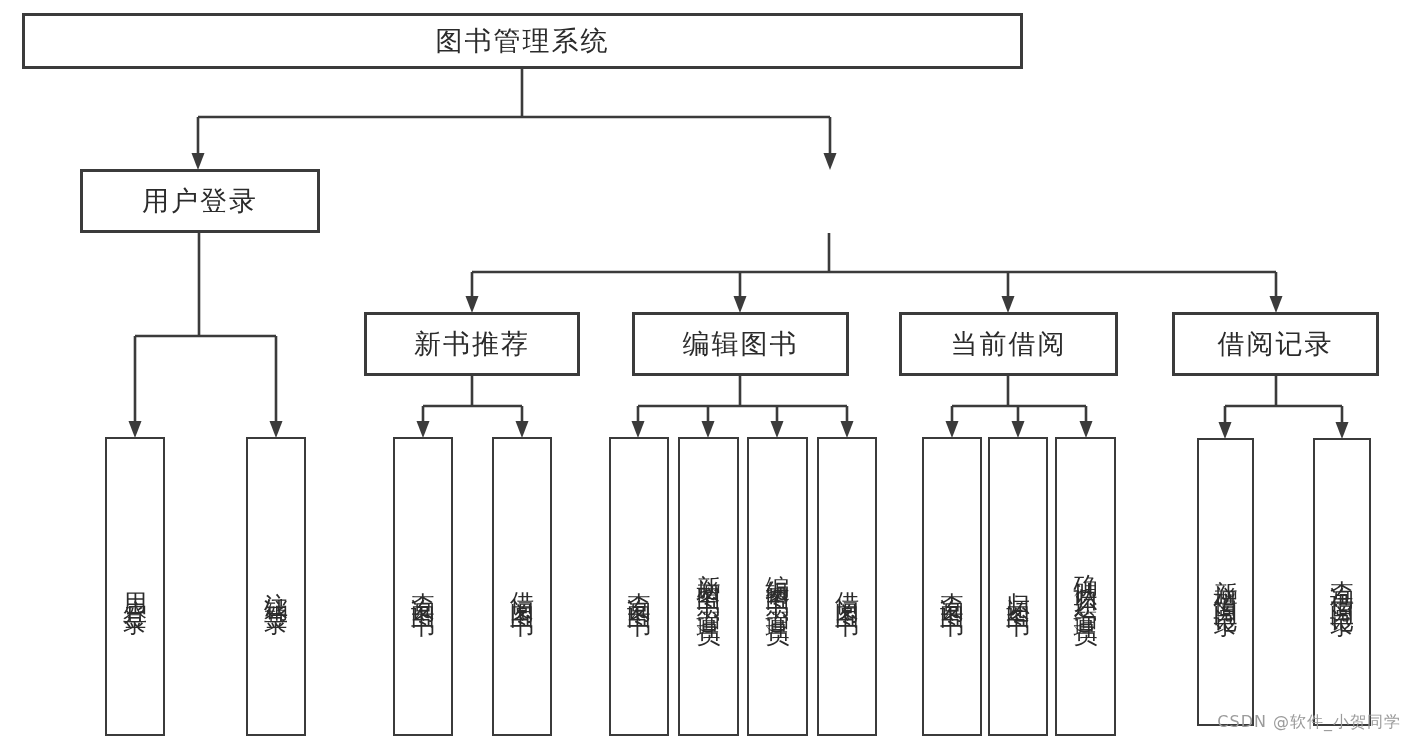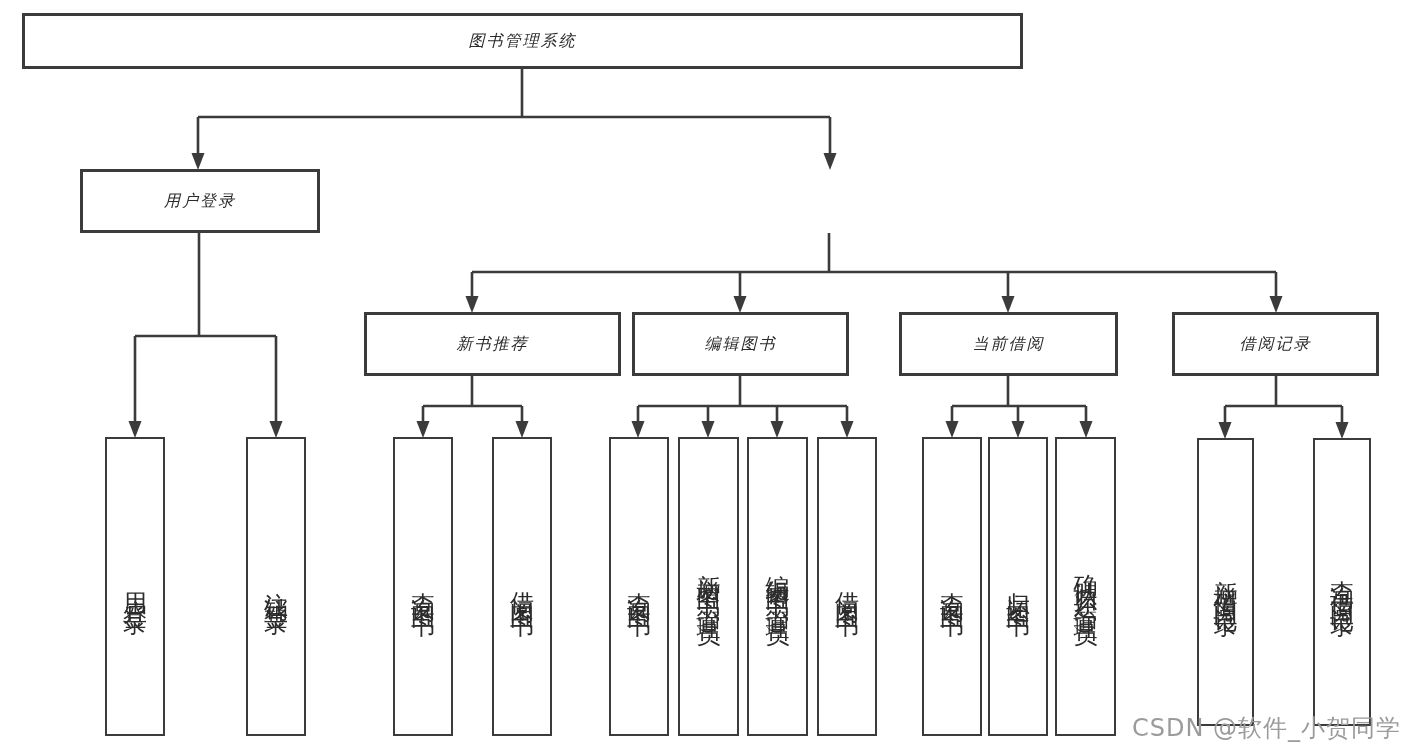--- a/index.html
+++ b/index.html
@@ -36,41 +36,40 @@
     position: absolute;
     box-sizing: border-box;
     border: 3px solid var(--line, #3b3b3b);
     background: var(--node_fill, #ffffff);
     display: flex;
     align-items: center;
     justify-content: center;
     color: var(--text, #2b2b2b);
   }
   .hbox .lbl {
-    font-size: 16px;
+    font-size: 27px;
     letter-spacing: 2px;
     white-space: nowrap;
-    font-style: italic;
   }
   .vbox {
     border-width: 2.6px;
   }
   .vbox .lbl {
     writing-mode: vertical-rl;
     text-orientation: mixed;
     font-size: 24px;
     letter-spacing: 7px;
     line-height: 1;
     white-space: nowrap;
   }
   .watermark {
     position: absolute;
     right: 4px;
     top: 712px;
-    font-size: 24px;
+    font-size: 16px;
     letter-spacing: 1px;
     color: var(--watermark, #9b9b9b);
     white-space: nowrap;
   }
 </style>
 </head>
 <body>
 
 <div class="stage">
 
@@ -112,21 +111,21 @@
   </svg>
 
   <div class="box hbox" style="left:22px;top:13px;width:1001px;height:56px">
     <span class="lbl">图书管理系统</span>
   </div>
 
   <div class="box hbox" style="left:80px;top:169px;width:240px;height:64px">
     <span class="lbl">用户登录</span>
   </div>
 
-  <div class="box hbox" style="left:364px;top:312px;width:257px;height:64px">
+  <div class="box hbox" style="left:364px;top:312px;width:216px;height:64px">
     <span class="lbl">新书推荐</span>
   </div>
   <div class="box hbox" style="left:632px;top:312px;width:217px;height:64px">
     <span class="lbl">编辑图书</span>
   </div>
   <div class="box hbox" style="left:899px;top:312px;width:219px;height:64px">
     <span class="lbl">当前借阅</span>
   </div>
   <div class="box hbox" style="left:1172px;top:312px;width:207px;height:64px">
     <span class="lbl">借阅记录</span>

